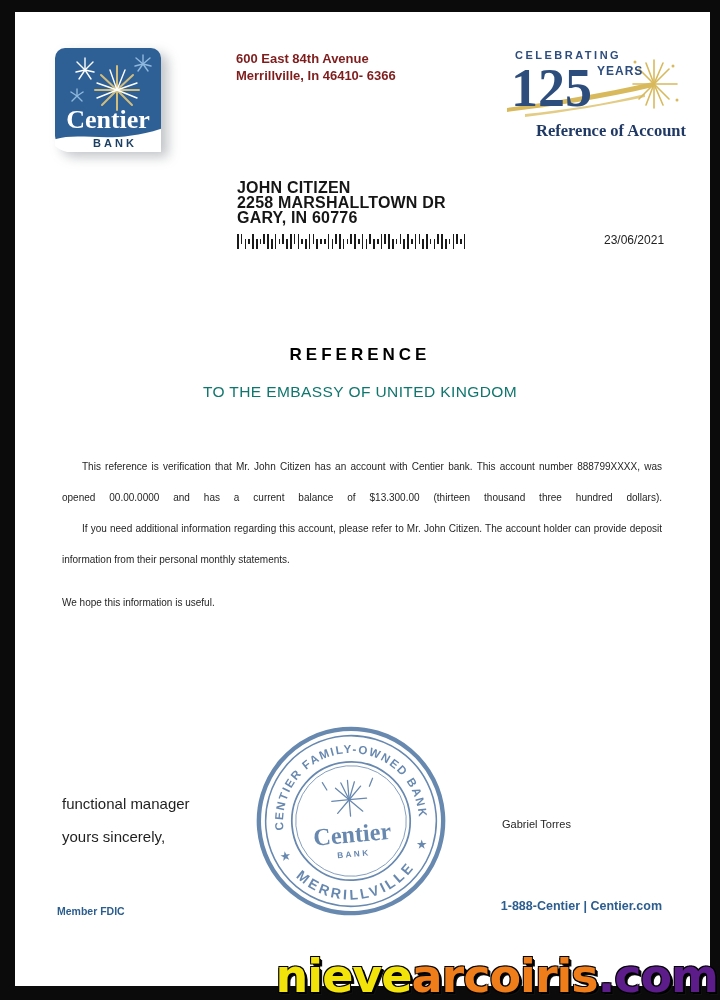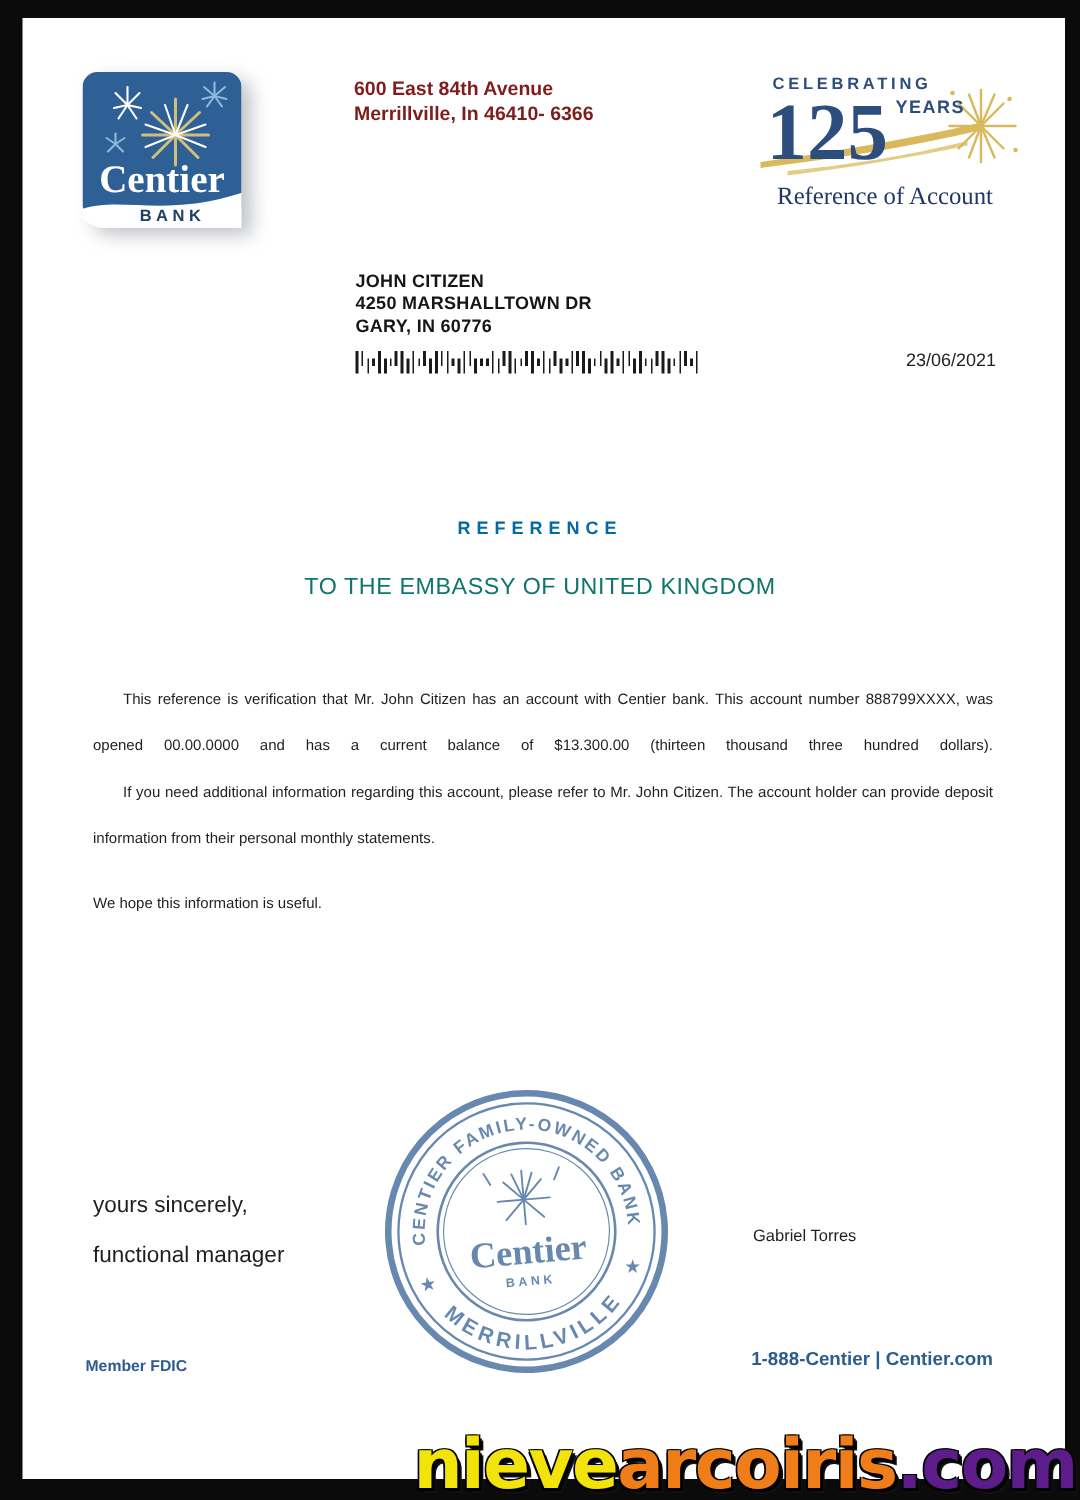--- a/index.html
+++ b/index.html
@@ -22,39 +22,39 @@
     z-index: 50;
   }
 
   
   .logo-wrap { position: absolute; left: 55px; top: 48px; width: 106px; height: 104px;
                filter: drop-shadow(7px 5px 6px rgba(80,90,100,0.35)); }
   .bank-address { position: absolute; left: 236px; top: 50px;
     color: #7f1d1d; font-size: 13px; font-weight: bold; line-height: 17px; }
   .anniv { position: absolute; left: 505px; top: 44px; width: 182px; height: 76px; }
   .doc-type { position: absolute; left: 494px; top: 121px; width: 192px;
-    text-align: center; font-family: "Liberation Serif", serif;
-    font-size: 16.5px; font-weight: normal; color: #1f3864; }
+    text-align: right; font-family: "Liberation Serif", serif;
+    font-size: 16.5px; font-weight: bold; color: #1f3864; }
 
   
   .recipient { position: absolute; left: 237px; top: 180px;
-    font-size: 12px; font-weight: bold; color: #161616; line-height: 15px; letter-spacing: .2px; }
+    font-size: 16px; font-weight: bold; color: #161616; line-height: 15px; letter-spacing: .2px; }
   .barcode { position: absolute; left: 237px; top: 234px; width: 240px; height: 15px;
     display: flex; align-items: center; }
   .barcode span { width: 1.6px; margin-right: 2.2px; background: #1a1a1a; }
   .barcode span.F { height: 15px; }
   .barcode span.T { height: 5px; }
   .barcode span.A { height: 10px; align-self: flex-start; }
   .barcode span.D { height: 10px; align-self: flex-end; }
   .letter-date { position: absolute; left: 604px; top: 233px;
     font-size: 12px; color: #222; font-weight: 400; }
 
   
   .title { position: absolute; left: 0; right: 0; top: 345px; text-align: center;
-    font-size: 12px; font-weight: bold; color: #0369a1; letter-spacing: 4px; }
+    font-size: 17px; font-weight: bold; color: #000000; letter-spacing: 4px; }
   .subtitle { position: absolute; left: 0; right: 0; top: 383px; text-align: center;
     font-size: 15.5px; color: #0f766e; letter-spacing: .4px; }
   .body-text { position: absolute; left: 62px; right: 58px; top: 451px;
     font-size: 10px; color: #1f1f1f; line-height: 31px; }
   .body-text p { text-align: justify; text-indent: 20px; }
   .body-text p.stretch { text-align-last: justify; }
   .closing { margin-top: 12px; text-indent: 0 !important; text-align: right; }
 
   
   .valediction { position: absolute; left: 62px; top: 787px;
@@ -171,21 +171,21 @@
       <text x="10" y="15" font-size="11" font-weight="bold" letter-spacing="2.5" fill="#2d4d7c">CELEBRATING</text>
       <text class="serif" x="6" y="62" font-size="54" font-weight="bold" fill="#2d4d7c">125</text>
       <text x="92" y="31" font-size="12" font-weight="bold" letter-spacing="1" fill="#2d4d7c">YEARS</text>
     </svg>
   </div>
 
   <div class="doc-type">Reference of Account</div>
 
   <div class="recipient">
     <div>JOHN CITIZEN</div>
-    <div>4250 MARSHALLTOWN DR</div>
+    <div>2258 MARSHALLTOWN DR</div>
     <div>GARY, IN 60776</div>
   </div>
   <div class="barcode" id="barcode">
       <span class="F"></span>
       <span class="A"></span>
       <span class="D"></span>
       <span class="T"></span>
       <span class="F"></span>
       <span class="D"></span>
       <span class="T"></span>
@@ -249,22 +249,22 @@
   <div class="title">REFERENCE</div>
   <div class="subtitle">TO THE EMBASSY OF UNITED KINGDOM</div>
 
   <div class="body-text">
     <p class="stretch">This reference is verification that Mr. John Citizen has an account with Centier bank. This account number 888799XXXX, was opened 00.00.0000 and has a current balance of $13.300.00 (thirteen thousand three hundred dollars).</p>
     <p>If you need additional information regarding this account, please refer to Mr. John Citizen. The account holder can provide deposit information from their personal monthly statements.</p>
     <p class="closing">We hope this information is useful.</p>
   </div>
 
   <div class="valediction">
+    <div>functional manager</div>
     <div>yours sincerely,</div>
-    <div>functional manager</div>
   </div>
   <div class="signer-name">Gabriel Torres</div>
 
   <div class="stamp">
     <svg width="194" height="194" viewBox="0 0 200 200">
       <g stroke="#5b7ea9" fill="none">
         <circle cx="100" cy="100" r="95" stroke-width="4.5"></circle>
         <circle cx="100" cy="100" r="88" stroke-width="1.6"></circle>
         <circle cx="100" cy="100" r="61" stroke-width="1.8"></circle>
         <circle cx="100" cy="100" r="57" stroke-width="0.8"></circle>

